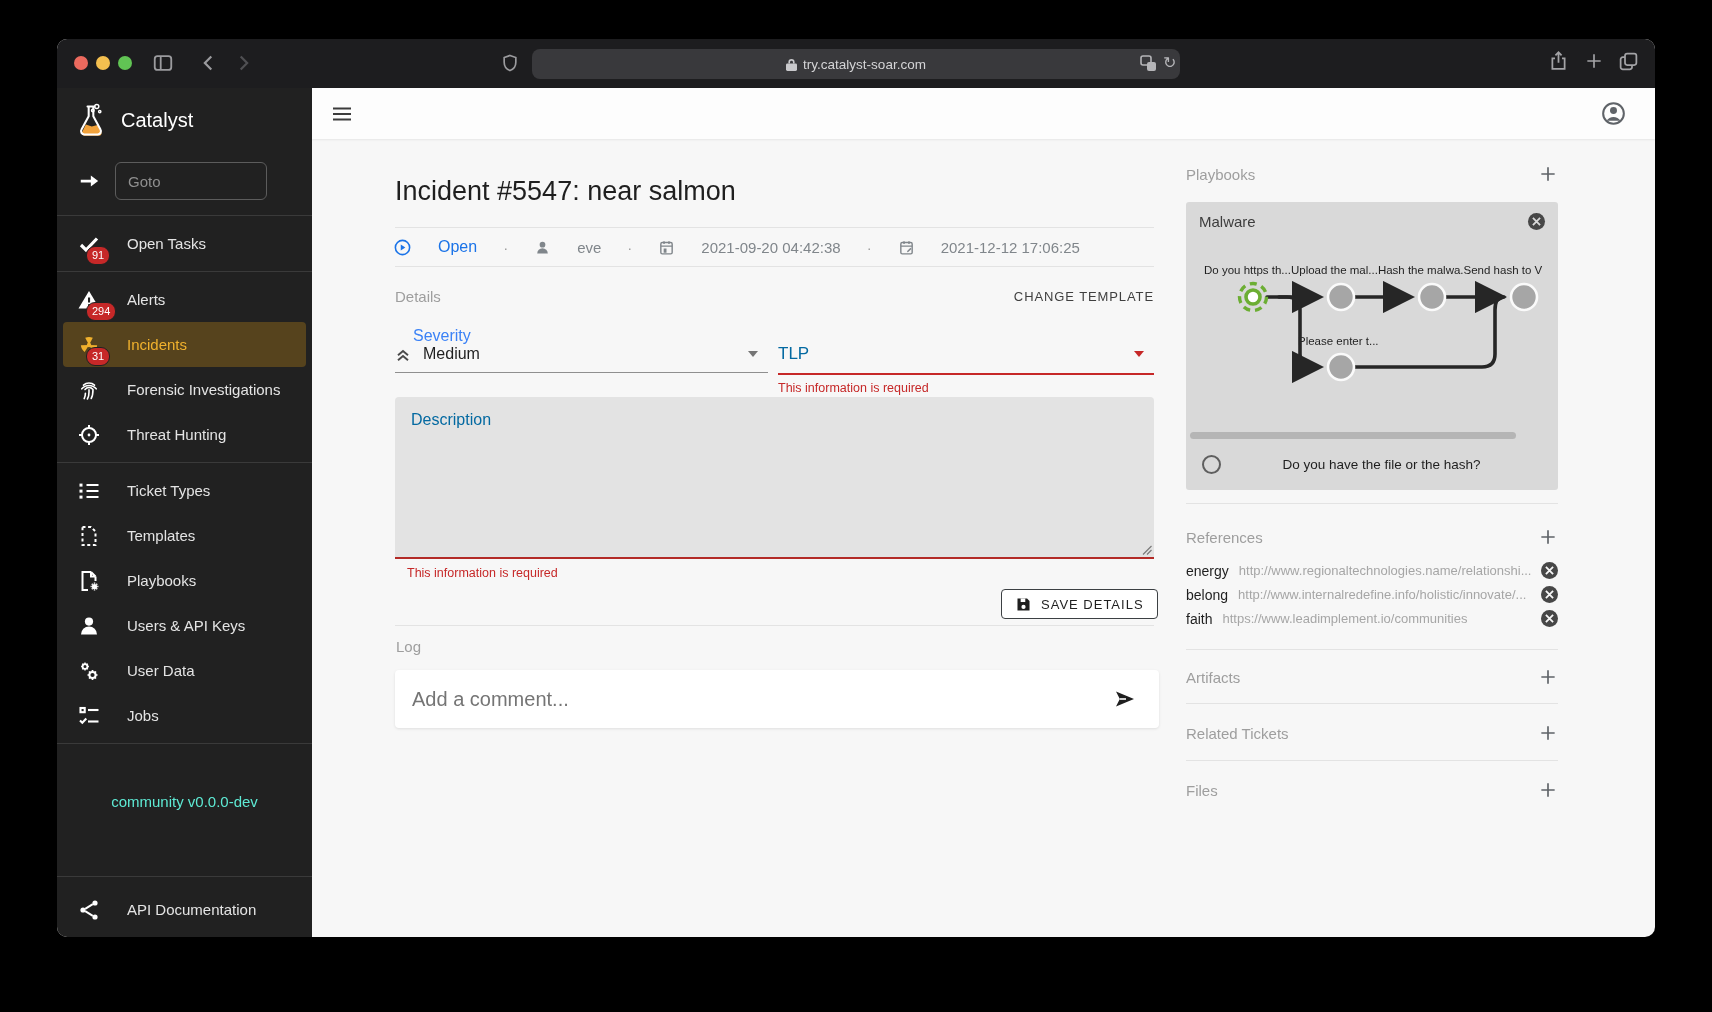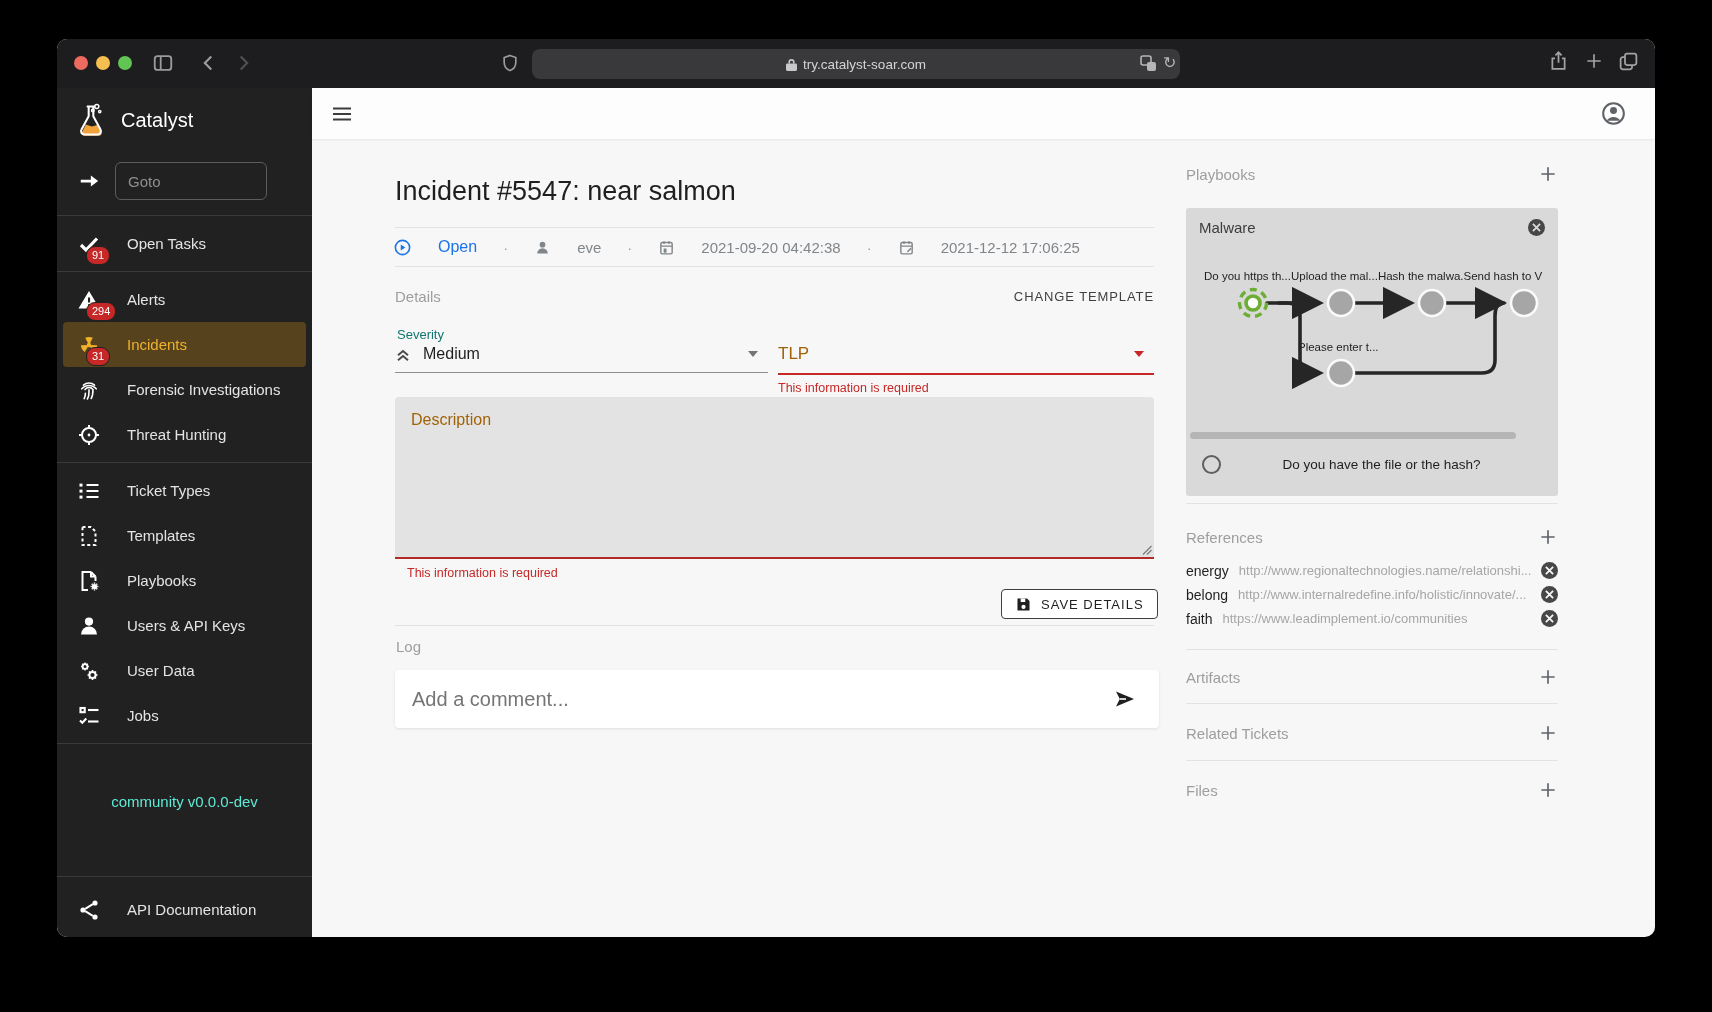--- a/index.html
+++ b/index.html
@@ -35,21 +35,21 @@
   .badge { position:absolute; left:9px; bottom:-9px; background:#c62828; color:#fff; font-size:11px; line-height:1; padding:3px 5px; border-radius:9px; border:1px solid #212121; }
   .version { margin-top:44px; text-align:center; color:#5eead4; font-size:15px; flex:none; }
   .bottom-group { margin-top:auto; flex:none; }
 
   
   .main-toolbar { left:312px; top:88px; width:1343px; height:51px; background:#fdfdfd; box-shadow:0 1px 2px rgba(0,0,0,.07); }
 
   
   .h-gray { color:#9e9e9e; font-size:15px; }
   .hr { height:1px; background:#e3e3e3; }
-  .red { color:#a16207; }
+  .red { color:#0369a1; }
   .req { font-size:12.5px; color:#c62828; }
   .caret { width:0; height:0; border-left:5px solid transparent; border-right:5px solid transparent; border-top:6px solid #757575; }
   .caret.redc { border-top-color:#c62828; }
 
   .status-sep { color:#9e9e9e; font-size:15px; }
   .status-gray { color:#80868b; font-size:15px; }
 
   .btn-plain { background:none; border:none; font-family:inherit; font-size:13px; color:#3f3f3f; letter-spacing:.9px; cursor:pointer; }
   .save-btn { display:flex; align-items:center; gap:9px; background:#fff; border:1px solid #3c4043; border-radius:4px; height:30px; padding:0 13px; font-family:inherit; font-size:13px; letter-spacing:1px; color:#1f1f1f; cursor:pointer; }
 
@@ -364,21 +364,21 @@
   <span class="status-gray">2021-12-12 17:06:25</span>
 </div>
 
 <div class="abs hr" style="left:395px;top:266px;width:759px"></div>
 
 <div class="abs flex" style="left:395px;top:288px;width:759px;justify-content:space-between">
   <span class="h-gray">Details</span>
   <button class="btn-plain">CHANGE TEMPLATE</button>
 </div>
 
-<div class="abs" style="left:397px;top:327px;font-size:13px;color:#0f766e">Severity</div>
+<div class="abs" style="left:413px;top:327px;font-size:16px;color:#3b82f6">Severity</div>
 <div class="abs flex" style="left:393px;top:344px;gap:10px">
   <span>
     <svg width="20" height="20" viewBox="0 0 24 24" fill="none" stroke="#4a4a4a" stroke-width="2.3">
         <path d="M6 13.5l6-5 6 5M6 19.5l6-5 6 5"></path>
       </svg>
   </span>
   <span style="font-size:16px;color:#1f1f1f">Medium</span>
 </div>
 <div class="abs caret" style="left:748px;top:351px"></div>
 <div class="abs" style="left:395px;top:372px;width:373px;height:1px;background:#8f8f8f"></div>
@@ -426,21 +426,21 @@
 
 <div class="abs rp-head" style="left:1186px;top:164px">
   <span class="h-gray">Playbooks</span>
   <button class="plus-btn">
     <svg width="20" height="20" viewBox="0 0 24 24" stroke="#5f6368" stroke-width="2" fill="none">
         <path d="M12 4v16M4 12h16"></path>
       </svg>
   </button>
 </div>
 
-<div class="abs pb-card" style="left:1186px;top:208px;width:372px;height:288px;overflow:hidden">
+<div class="abs pb-card" style="left:1186px;top:202px;width:372px;height:288px;overflow:hidden">
   <div class="flex" style="justify-content:space-between;padding:11px 13px 0 13px">
     <span style="font-size:15px;color:#3d3d3d">Malware</span>
     <span class="circle-x">
       <svg width="9" height="9" viewBox="0 0 10 10" stroke="#d9d9d9" stroke-width="2">
           <path d="M1 1l8 8M9 1l-8 8"></path>
         </svg>
     </span>
   </div>
 
   <div class="abs flex" style="left:18px;top:62px;width:352px;overflow:hidden">

